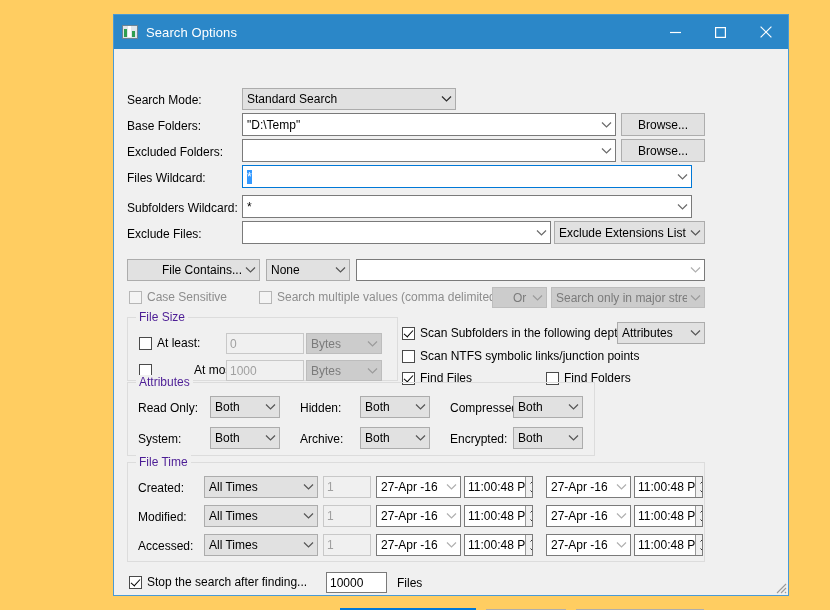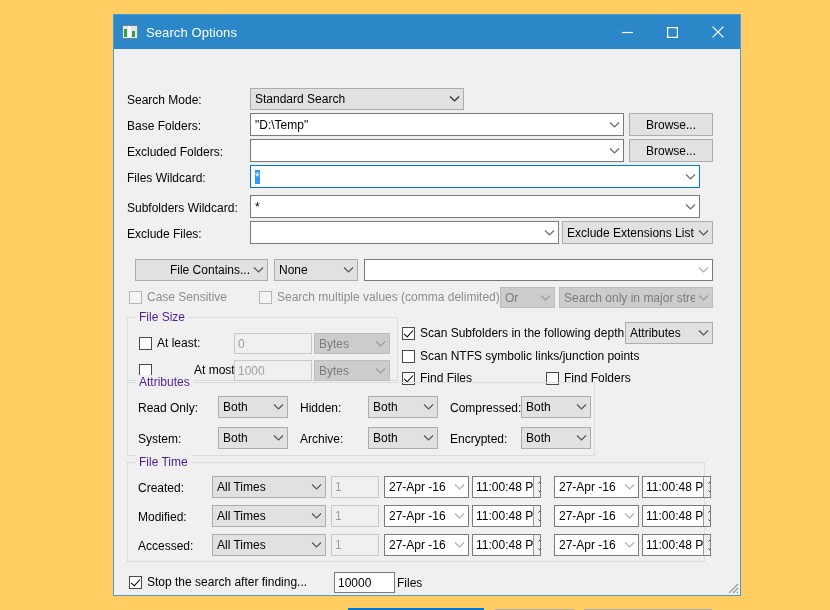--- a/index.html
+++ b/index.html
@@ -14,21 +14,21 @@
     font-size: 12px;
     color: #000;
     overflow: hidden;
   }
 
   
   #window {
     position: absolute;
     left: 113px;
     top: 14px;
-    width: 628px;
+    width: 676px;
     height: 582px;
     background: #f0f0f0;
     border: 1px solid #4a9ad4;
     box-sizing: border-box;
     display: flex;
     flex-direction: column;
   }
 
   #titlebar {
     height: 34px;
@@ -90,21 +90,20 @@
     white-space: nowrap;
     line-height: 14px;
   }
 
   
   .ctrl {
     position: absolute;
     box-sizing: border-box;
     font-family: "Liberation Sans", sans-serif;
     font-size: 12px;
-    margin-left: 8px;
   }
 
   .textbox {
     background: #fff;
     border: 1px solid #7a7a7a;
     display: flex;
     align-items: center;
     padding: 0 3px;
     color: #000;
     white-space: nowrap;
@@ -375,21 +374,21 @@
     </div>
 
     <div class="cb dis" style="left:15px; top:241px;">
       <span class="box"></span>
       <span>Case Sensitive</span>
     </div>
     <div class="cb dis" style="left:145px; top:241px;">
       <span class="box"></span>
       <span>Search multiple values (comma delimited)</span>
     </div>
-    <div class="ctrl combo dis" style="left:378px; top:238px; width:55px; height:21px;">
+    <div class="ctrl combo dis" style="left:378px; top:238px; width:55px; height:21px;padding-left:16px;">
       <span class="txt">Or</span>
       <span class="arrow">
         <svg width="11" height="8" viewBox="0 0 11 8">
             <path d="M1 1.5 L5.5 6 L10 1.5" fill="none" stroke="#9b9b9b" stroke-width="1.2"></path>
           </svg>
       </span>
     </div>
     <div class="ctrl combo dis" style="left:437px; top:238px; width:154px; height:21px;">
       <span class="txt">Search only in major strea</span>
       <span class="arrow">

